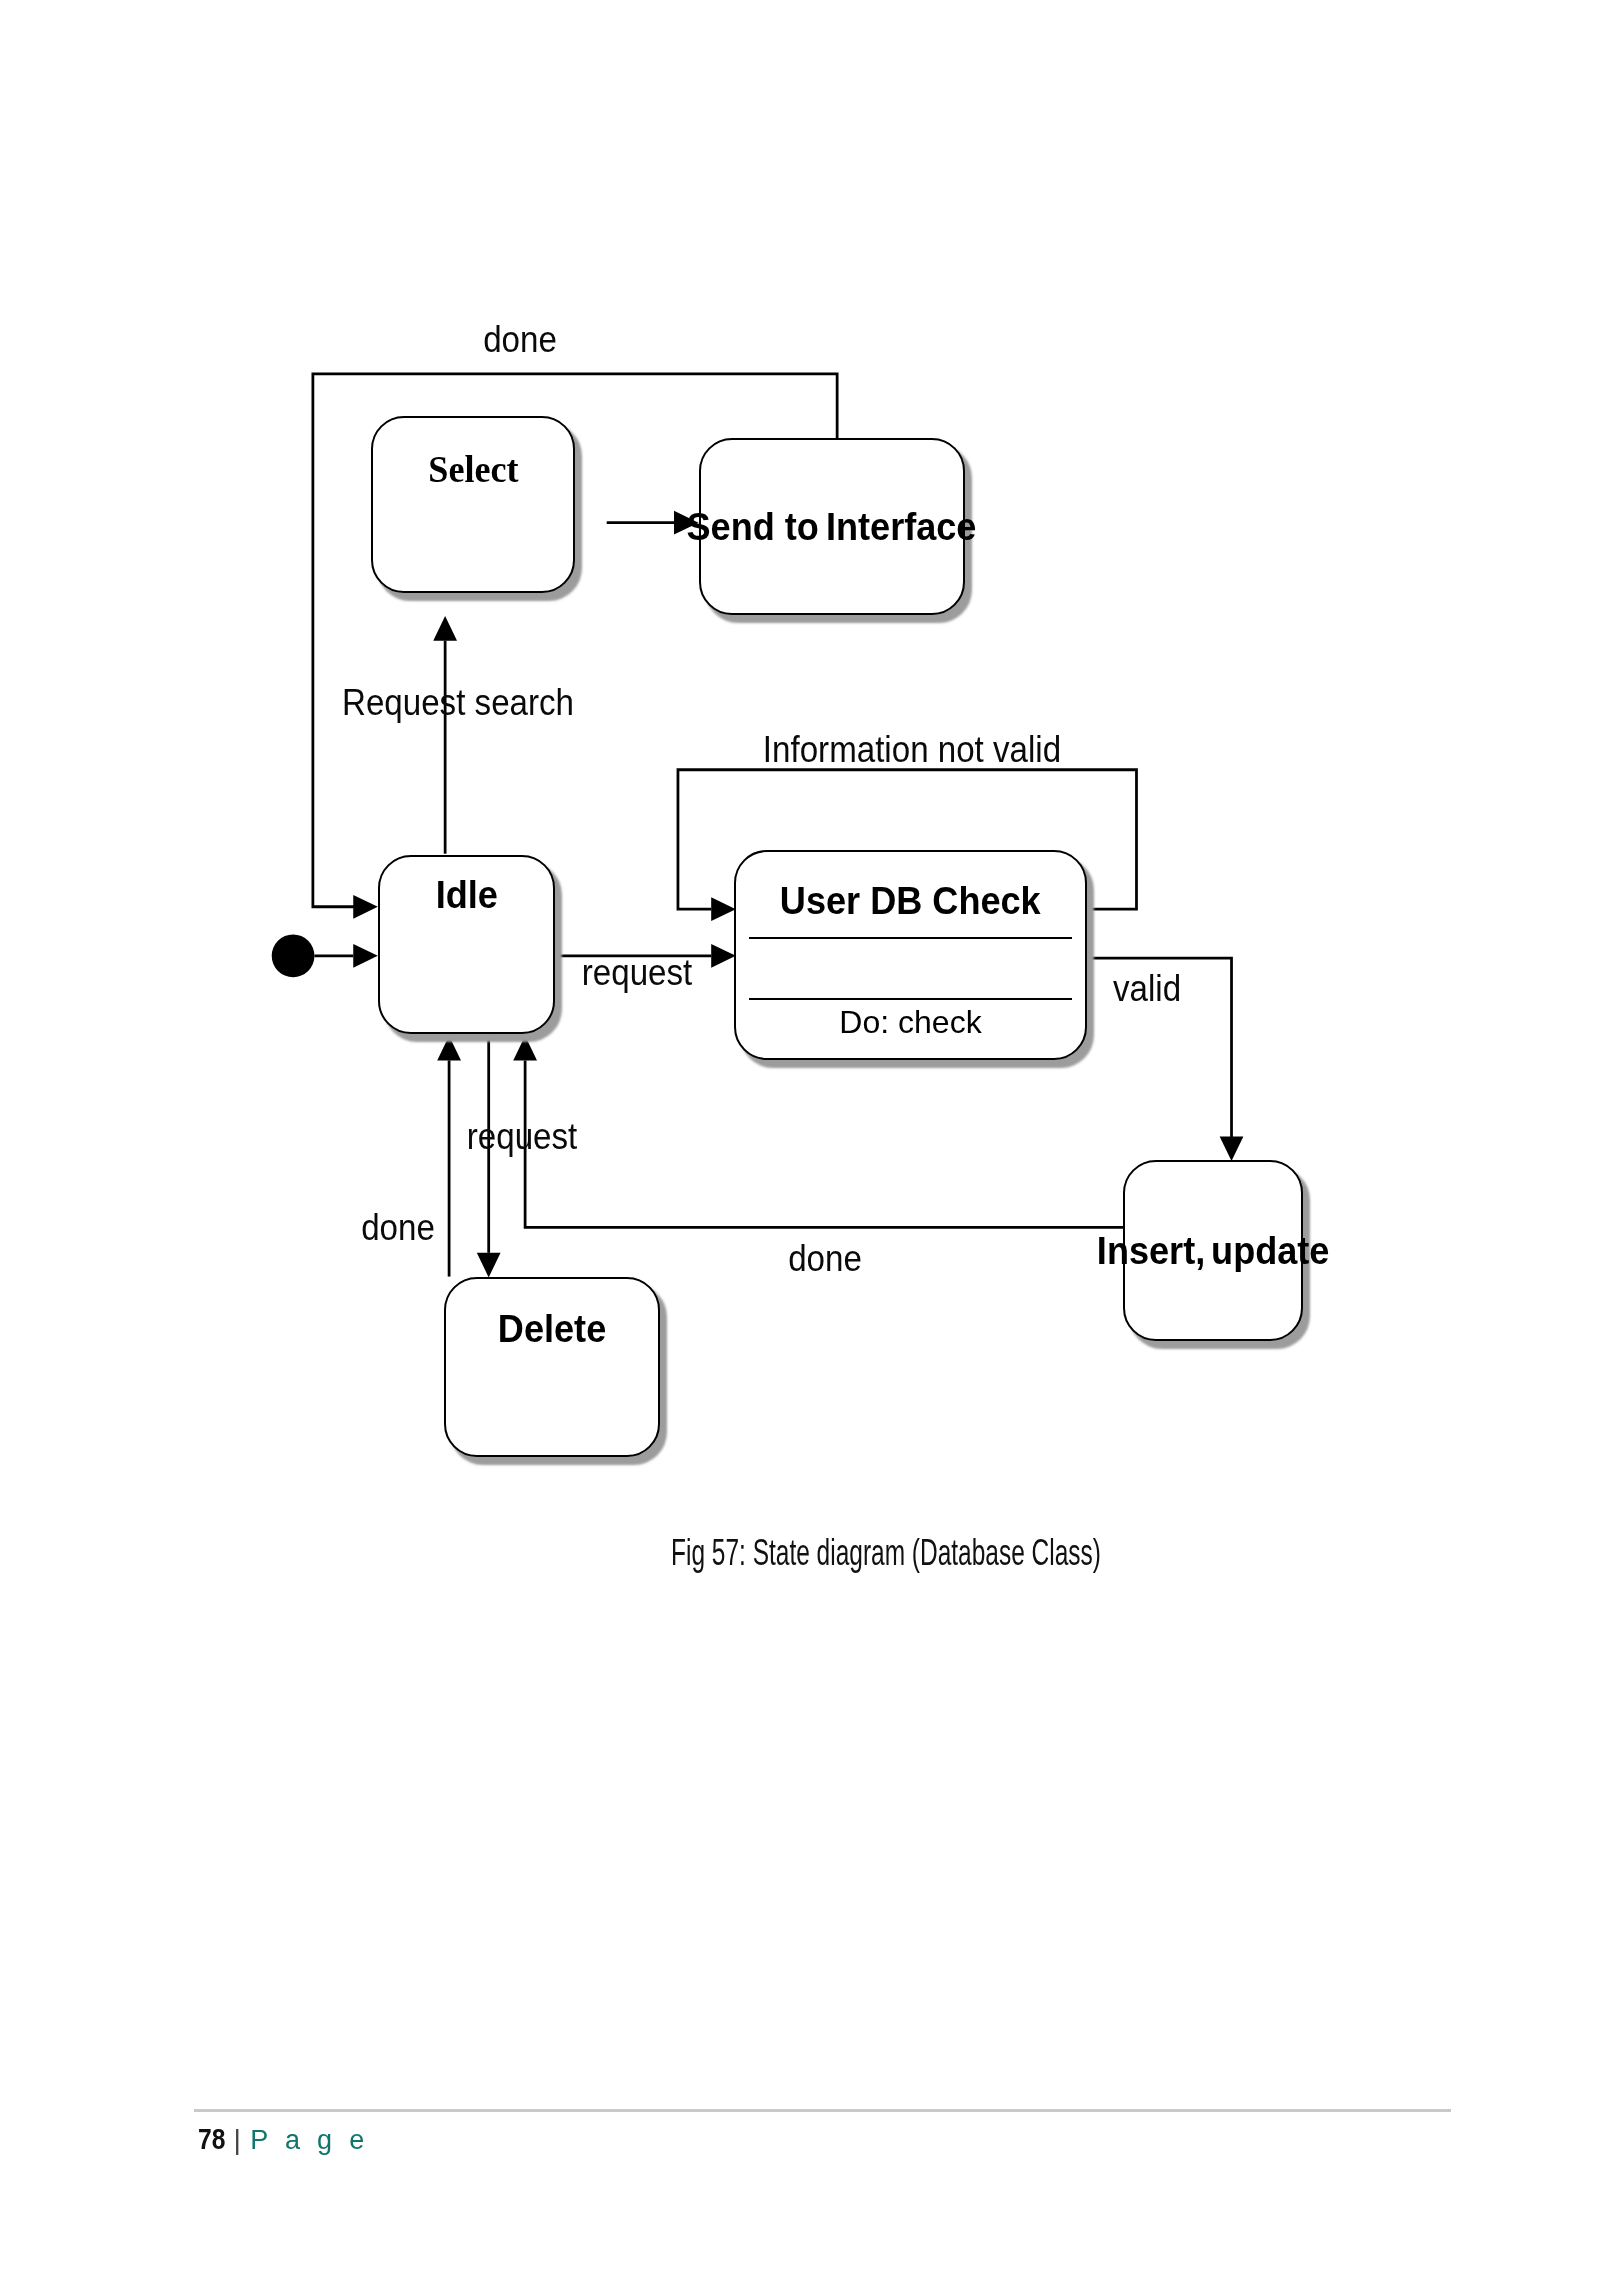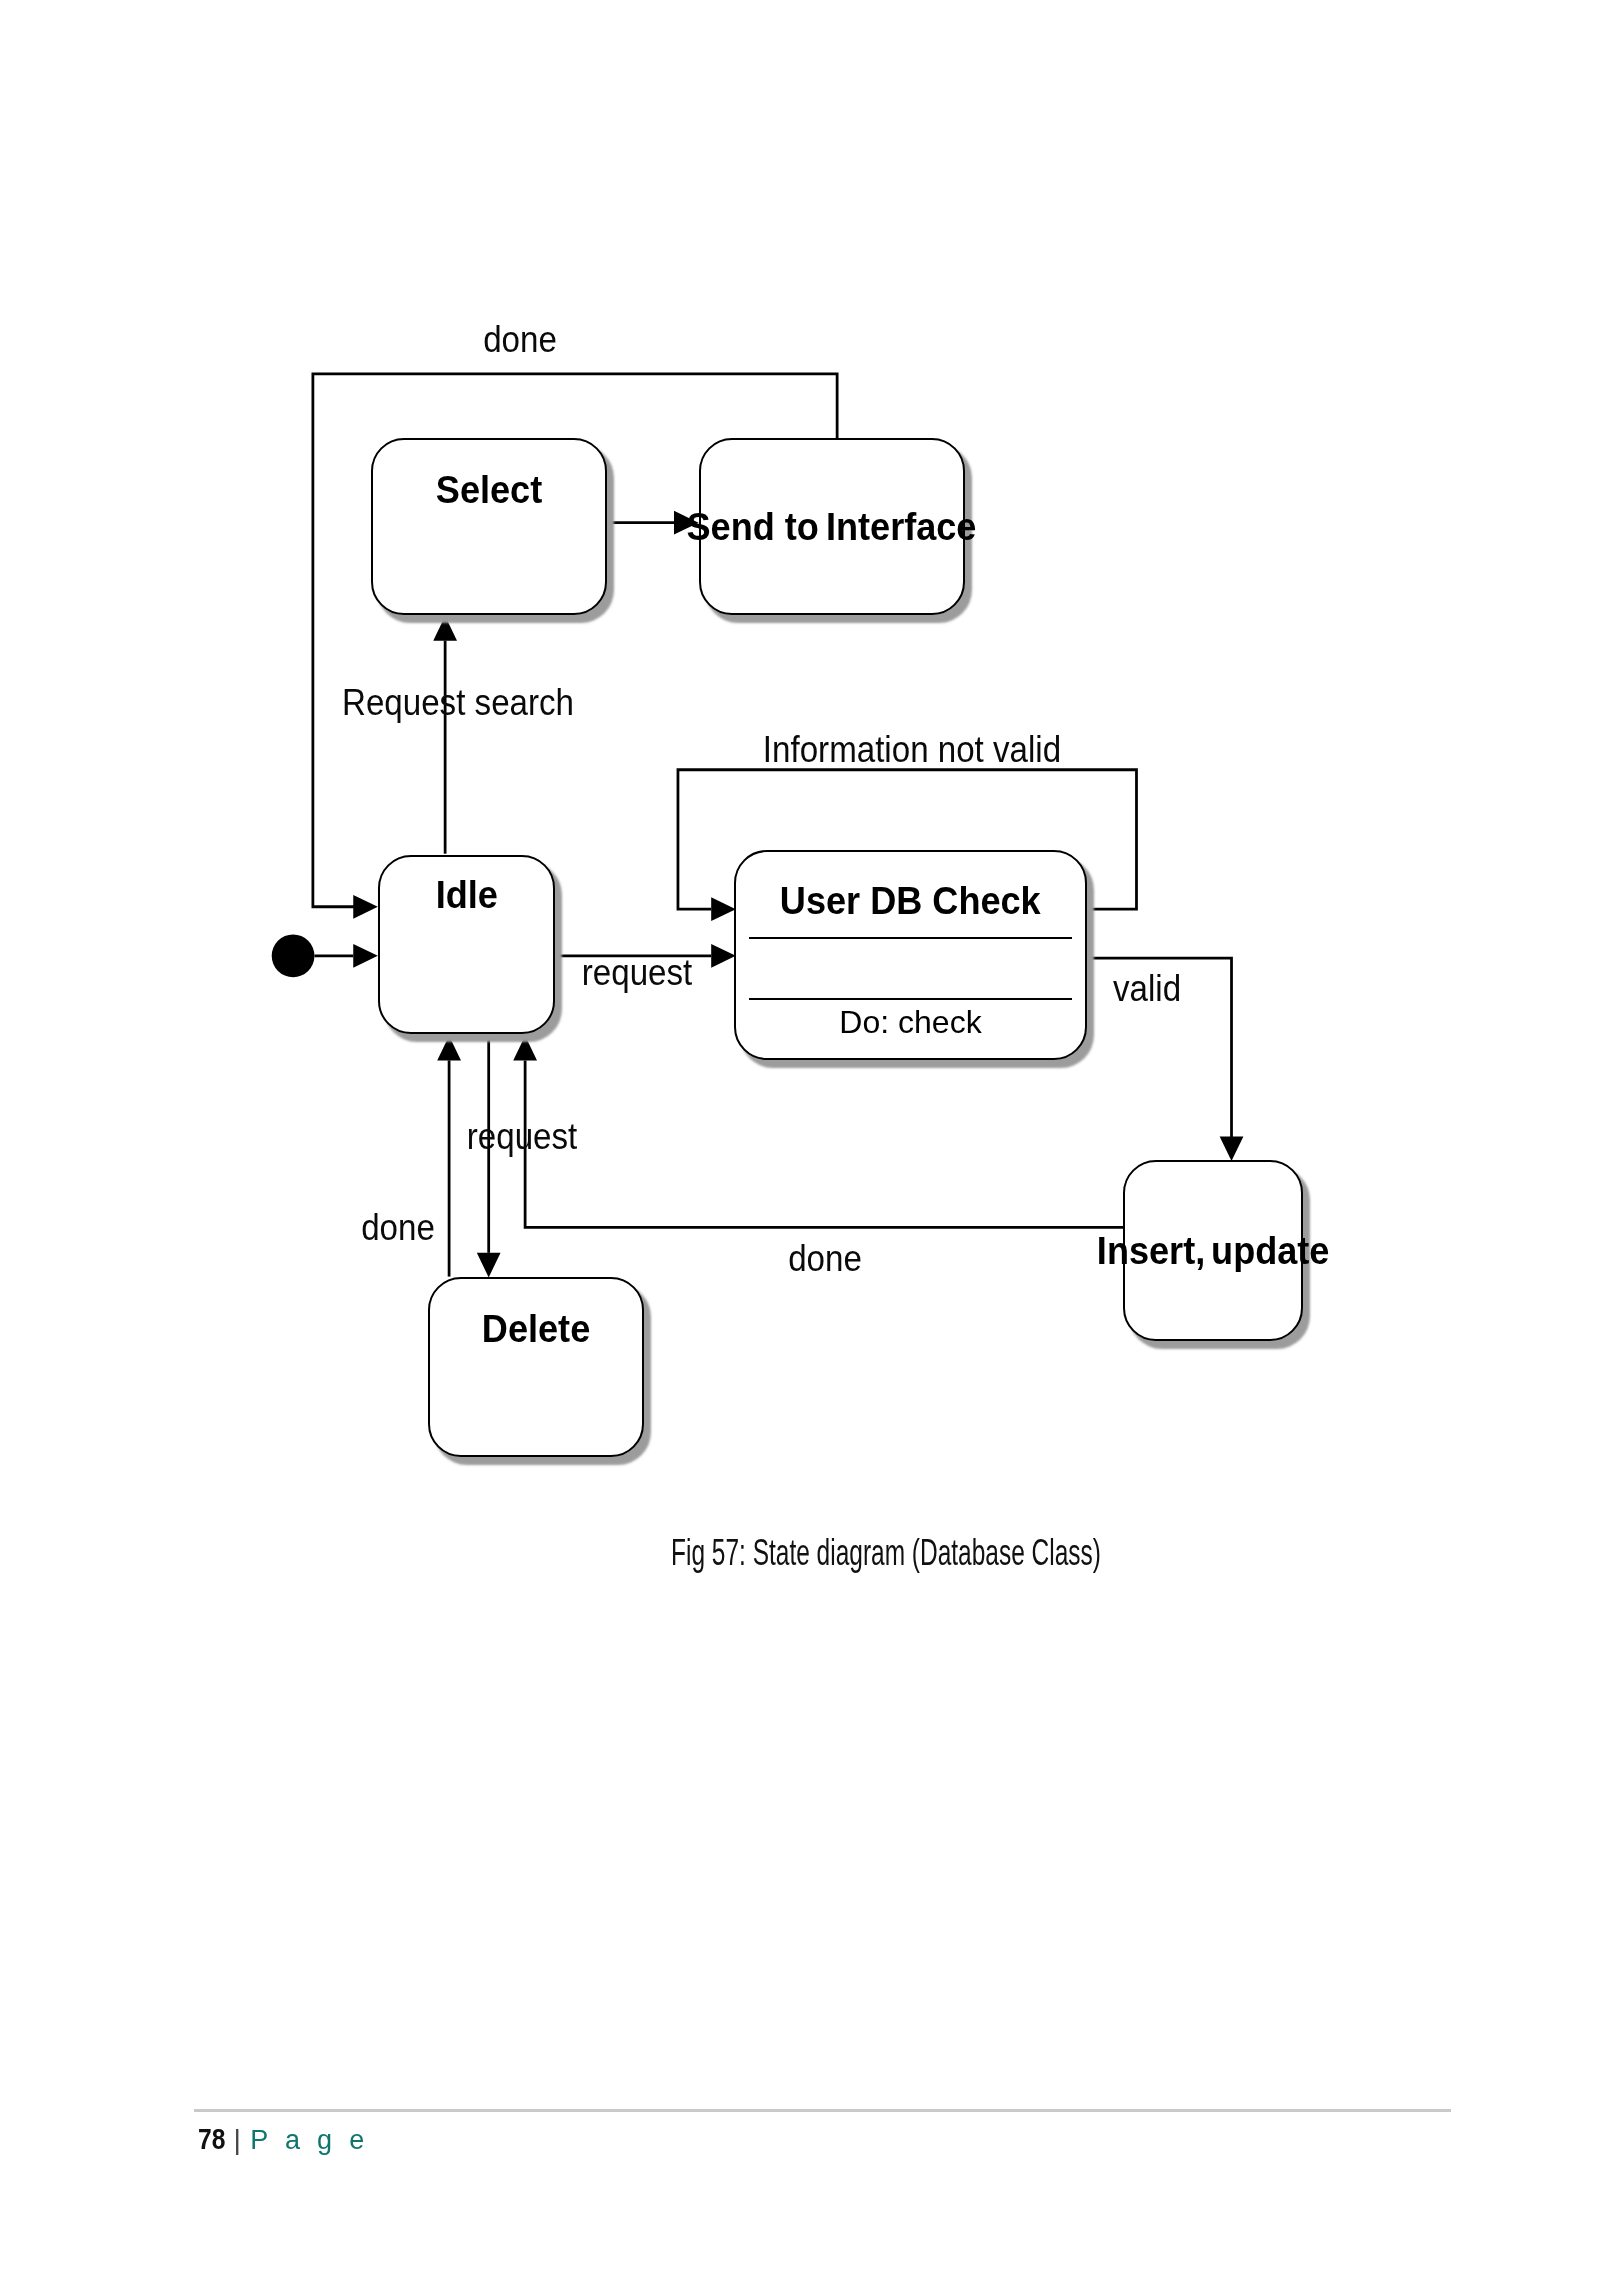--- a/index.html
+++ b/index.html
@@ -61,21 +61,21 @@
       <polygon points="929,1207 898,1192 898,1222"></polygon>
       <polygon points="929,1148 898,1133 898,1163"></polygon>
       <polygon points="1555,1466 1540,1435 1570,1435"></polygon>
       <polygon points="663,1308 648,1339 678,1339"></polygon>
       <polygon points="617,1613 602,1582 632,1582"></polygon>
       <polygon points="567,1308 552,1339 582,1339"></polygon>
       <circle cx="370" cy="1207" r="27"></circle>
     </g>
   </svg>
 
-  <div class="state" style="left:371px; top:438px; width:236px; height:177px; padding-top:28.5px;">
+  <div class="state" style="left:371px; top:416px; width:204px; height:177px; padding-top:28.5px;font-family:Liberation Serif, serif;">
     <span class="nm">Select</span>
   </div>
 
   <div class="state two-line" style="left:699px; top:438px; width:266px; height:177px;">
     <span class="nm">Send to</span>
     <span class="nm">Interface</span>
   </div>
 
   <div class="state" style="left:378px; top:855px; width:177px; height:179px; padding-top:17.4px;">
     <span class="nm">Idle</span>
@@ -89,21 +89,21 @@
     <div class="udb-action">
       <span>Do: check</span>
     </div>
   </div>
 
   <div class="state two-line" style="left:1123px; top:1160px; width:180px; height:181px; line-height:62px;">
     <span class="nm">Insert,</span>
     <span class="nm">update</span>
   </div>
 
-  <div class="state" style="left:428px; top:1277px; width:216px; height:180px; padding-top:28.5px;">
+  <div class="state" style="left:444px; top:1277px; width:216px; height:180px; padding-top:28.5px;">
     <span class="nm">Delete</span>
   </div>
 
   <div class="lbl" style="left:520px; top:340px;">done</div>
   <div class="lbl" style="left:458px; top:703px;">Request search</div>
   <div class="lbl" style="left:912px; top:750px;">Information not valid</div>
   <div class="lbl" style="left:637px; top:973px;">request</div>
   <div class="lbl" style="left:1147px; top:989px;">valid</div>
   <div class="lbl" style="left:825px; top:1259px;">done</div>
   <div class="lbl" style="left:522px; top:1137px;">request</div>

